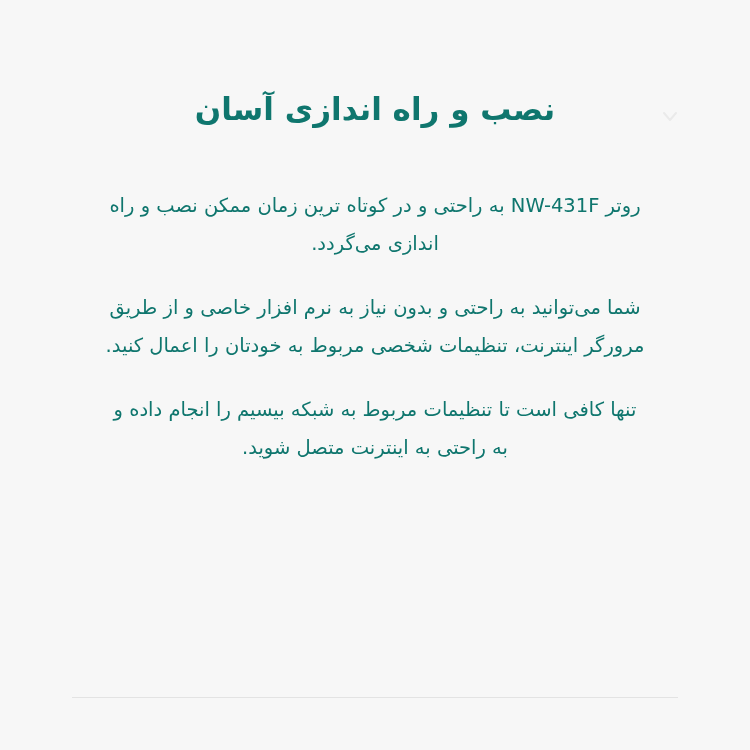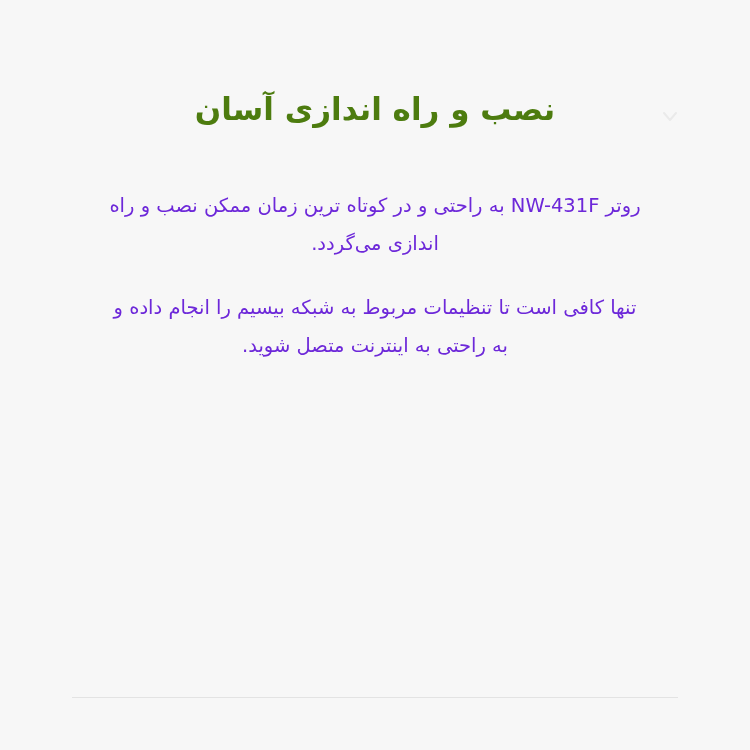--- a/index.html
+++ b/index.html
@@ -26,29 +26,29 @@
     top: 0;
     left: 0;
     right: 0;
     padding: 86px 104px 0 104px;
     box-sizing: border-box;
     text-align: center;
   }
   .title {
     font-size: 31px;
     font-weight: bold;
-    color: #4d7c0f;
+    color: #0f766e;
     line-height: 1.5;
     margin: 0 0 54px 0;
     letter-spacing: 0;
   }
   .para {
     font-size: 19.5px;
     line-height: 1.95;
-    color: #6d28d9;
+    color: #0f766e;
     margin: 0 0 26px 0;
     text-align: center;
     font-weight: normal;
   }
   .para:last-of-type {
     margin-bottom: 8px;
   }
   .divider {
     position: absolute;
     left: 72px;
@@ -77,17 +77,18 @@
   <div class="corner-mark">
     <svg width="14" height="10" viewBox="0 0 14 10" xmlns="http://www.w3.org/2000/svg">
       <path d="M1 1 L7 8 L13 1" fill="none" stroke="#e0e0e0" stroke-width="2" stroke-linecap="round" stroke-linejoin="round"></path>
     </svg>
   </div>
 
   <div class="content">
     <h1 class="title">نصب و راه اندازی آسان</h1>
 
     <p class="para">روتر NW-431F به راحتی و در کوتاه ترین زمان ممکن نصب و راه اندازی می‌گردد.</p>
+    <p class="para">شما می‌توانید به راحتی و بدون نیاز به نرم افزار خاصی و از طریق مرورگر اینترنت، تنظیمات شخصی مربوط به خودتان را اعمال کنید.</p>
     <p class="para">تنها کافی است تا تنظیمات مربوط به شبکه بیسیم را انجام داده و به راحتی به اینترنت متصل شوید.</p>
   </div>
 
   <div class="divider"></div>
 </div>
 
 </body></html>

